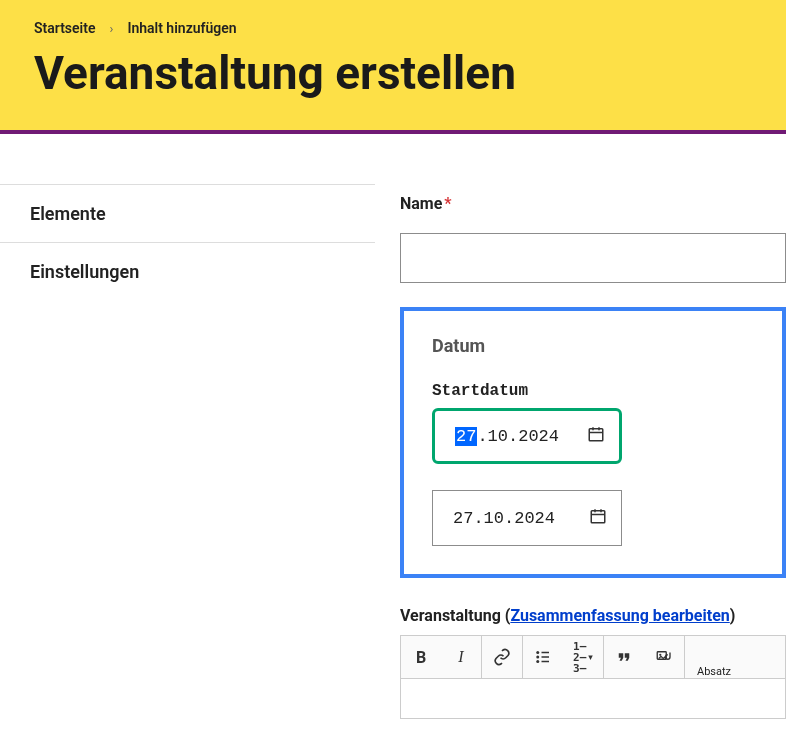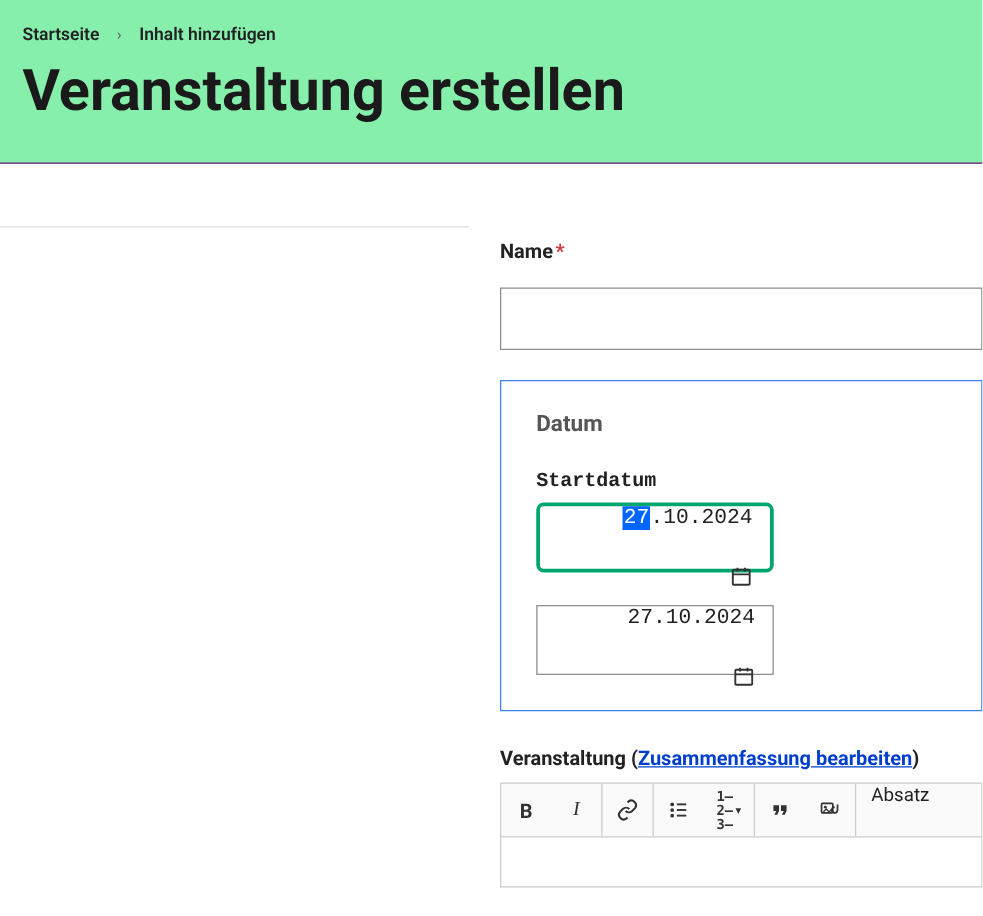--- a/index.html
+++ b/index.html
@@ -3,23 +3,23 @@
   <meta charset="utf-8">
   <style>
     * { margin: 0; padding: 0; box-sizing: border-box; }
     body {
       font-family: -apple-system, BlinkMacSystemFont, "Segoe UI", Roboto, sans-serif;
       background: #fff;
       color: #222;
       width: 786px;
     }
     .header-region {
-      background: #86efac;
-      padding: 20px 18px 30px 18px;
-      border-bottom: 1px solid #701a75;
+      background: #fde047;
+      padding: 20px 18px 30px 34px;
+      border-bottom: 4px solid #701a75;
     }
     .breadcrumb {
       font-size: 14px;
       display: flex;
       align-items: center;
       gap: 14px;
       margin-bottom: 10px;
     }
     .breadcrumb a, .breadcrumb span.crumb {
       color: #222;
@@ -80,21 +80,21 @@
     }
     .required-star { color: #d63638; margin-left: 2px; }
     input.text-input {
       width: 100%;
       height: 50px;
       border: 1px solid #8c8c8c;
       font-size: 16px;
       padding: 0 12px;
     }
     .fieldset-box {
-      border: 1px solid #3b82f6;
+      border: 4px solid #3b82f6;
       padding: 24px 12px 28px 28px;
       margin-bottom: 28px;
     }
     .fieldset-legend {
       font-size: 18px;
       font-weight: 700;
       color: #555;
       margin-bottom: 26px;
     }
     .date-field {
@@ -102,28 +102,27 @@
       font-family: Liberation Mono, monospace;
     }
     .date-field:last-child { margin-bottom: 0; }
     .date-label {
       font-weight: 700;
       font-size: 16px;
       margin-bottom: 8px;
     }
     .date-input-wrap {
       display: inline-flex;
-      align-items: flex-end;
+      align-items: center;
       border: 1px solid #8c8c8c;
       height: 56px;
       padding: 0 14px 0 20px;
       gap: 28px;
       width: 190px;
       justify-content: space-between;
-      flex-direction: column;
     }
     .date-input-wrap.highlight {
       border: 3px solid #00a66e;
       border-radius: 6px;
     }
     .date-text {
       font-size: 17px;
     }
     .date-text .hl-day {
       background: #0066ff;
@@ -154,22 +153,22 @@
       color: #333;
     }
     .toolbar-sep {
       width: 1px;
       background: #ccc;
     }
     .toolbar-btn svg { width: 18px; height: 18px; }
     .toolbar-select {
       padding: 0 12px;
       display: flex;
-      align-items: flex-start;
-      font-size: 15px;
+      align-items: flex-end;
+      font-size: 11px;
       cursor: pointer;
     }
     .list-olist-glyph { font-family: monospace; font-size: 11px; line-height: 1; font-weight: bold;}
     .editor-body {
       border: 1px solid #ccc;
       border-top: none;
       height: 40px;
     }
   </style>
 </head>
@@ -179,20 +178,22 @@
   <nav class="breadcrumb">
     <a href="#" class="crumb">Startseite</a>
     <span class="sep">›</span>
     <a href="#" class="crumb">Inhalt hinzufügen</a>
   </nav>
   <h1 class="page-title">Veranstaltung erstellen</h1>
 </div>
 
 <div class="content-area">
   <div class="tabs">
+    <div class="tab-item">Elemente</div>
+    <div class="tab-item tabs-bottom">Einstellungen</div>
   </div>
 
   <div class="form-panel">
     <div class="form-row">
       <label class="field-label">
         <span>Name</span><span class="required-star">*</span>
       </label>
       <input class="text-input" type="text" value="" style="">
     </div>
 

